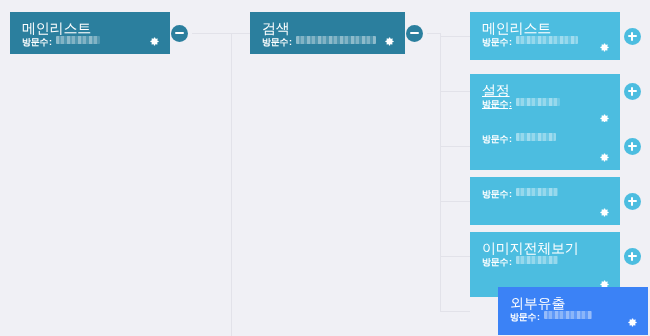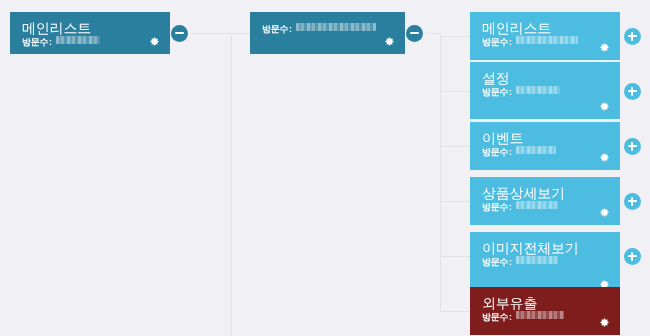--- a/index.html
+++ b/index.html
@@ -19,21 +19,21 @@
   
   .node{
     position:absolute;
     box-sizing:border-box;
     padding:10px 10px 0 12px;
     color:#ffffff;
     overflow:hidden;
   }
   .node.dark{background:#2b7f9e;}
   .node.light{background:#4cbde0;}
-  .node.warn{background:#7f1d1d;}
+  .node.warn{background:#3b82f6;margin-left:28px;}
 
   .node .title{
     font-size:14px;
     line-height:13px;
     font-weight:400;
     letter-spacing:-.2px;
     white-space:nowrap;
   }
   .node .metric{
     font-size:9px;
@@ -104,20 +104,21 @@
         </svg>
       </div>
     </div>
     <div class="toggle minus" style="left: 170.5px; top: 24.5px;">
       <span class="bar hz"></span>
     </div>
     <div class="line h" style="left: 192px; top: 33px; width: 39px;"></div>
     <div class="line v" style="left: 231px; top: 33px; height: 303px;"></div>
     <div class="line h" style="left: 231px; top: 33px; width: 19px;"></div>
     <div class="node dark" style="left: 250px; top: 12px; width: 155px; height: 42px;">
+      <div class="title">검색</div>
       <div class="metric">
         <span>방문수</span>
         <span class="sep"> :</span>
         <span class="redact" style="width: 80px;"></span>
       </div>
       <div class="gear">
         <svg viewBox="0 0 24 24" aria-hidden="true">
           <path d="M12 8.5a3.5 3.5 0 1 0 0 7 3.5 3.5 0 0 0 0-7zm0 5.2a1.7 1.7 0 1 1 0-3.4 1.7 1.7 0 0 1 0 3.4z"></path>
           <path d="M21 13.2v-2.4l-2.3-.4a6.9 6.9 0 0 0-.7-1.7l1.3-1.9-1.7-1.7-1.9 1.3a6.9 6.9 0 0 0-1.7-.7L13.2 3h-2.4l-.4 2.3a6.9 6.9 0 0 0-1.7.7L6.8 4.7 5.1 6.4l1.3 1.9a6.9 6.9 0 0 0-.7 1.7L3 10.8v2.4l2.7.4c.16.6.4 1.17.7 1.7l-1.3 1.9 1.7 1.7 1.9-1.3c.53.3 1.1.54 1.7.7l.4 2.3h2.4l.4-2.3c.6-.16 1.17-.4 1.7-.7l1.9 1.3 1.7-1.7-1.3-1.9c.3-.53.54-1.1.7-1.7L21 13.2z"></path>
         </svg>
@@ -140,60 +141,58 @@
           <path d="M12 8.5a3.5 3.5 0 1 0 0 7 3.5 3.5 0 0 0 0-7zm0 5.2a1.7 1.7 0 1 1 0-3.4 1.7 1.7 0 0 1 0 3.4z"></path>
           <path d="M21 13.2v-2.4l-2.3-.4a6.9 6.9 0 0 0-.7-1.7l1.3-1.9-1.7-1.7-1.9 1.3a6.9 6.9 0 0 0-1.7-.7L13.2 3h-2.4l-.4 2.3a6.9 6.9 0 0 0-1.7.7L6.8 4.7 5.1 6.4l1.3 1.9a6.9 6.9 0 0 0-.7 1.7L3 10.8v2.4l2.7.4c.16.6.4 1.17.7 1.7l-1.3 1.9 1.7 1.7 1.9-1.3c.53.3 1.1.54 1.7.7l.4 2.3h2.4l.4-2.3c.6-.16 1.17-.4 1.7-.7l1.9 1.3 1.7-1.7-1.3-1.9c.3-.53.54-1.1.7-1.7L21 13.2z"></path>
         </svg>
       </div>
     </div>
     <div class="line h" style="left: 440px; top: 36px; width: 30px;"></div>
     <div class="toggle plus" style="left: 623.5px; top: 27.5px;">
       <span class="bar hz"></span>
       <span class="bar vt"></span>
     </div>
-    <div class="node light" style="left: 470px; top: 62px; width: 150px; height: 57px;">
+    <div class="node light" style="left: 470px; top: 74px; width: 150px; height: 57px; text-decoration: underline;">
       <div class="title">설정</div>
       <div class="metric">
         <span>방문수</span>
         <span class="sep"> :</span>
         <span class="redact" style="width: 44px;"></span>
       </div>
       <div class="gear">
         <svg viewBox="0 0 24 24" aria-hidden="true">
           <path d="M12 8.5a3.5 3.5 0 1 0 0 7 3.5 3.5 0 0 0 0-7zm0 5.2a1.7 1.7 0 1 1 0-3.4 1.7 1.7 0 0 1 0 3.4z"></path>
           <path d="M21 13.2v-2.4l-2.3-.4a6.9 6.9 0 0 0-.7-1.7l1.3-1.9-1.7-1.7-1.9 1.3a6.9 6.9 0 0 0-1.7-.7L13.2 3h-2.4l-.4 2.3a6.9 6.9 0 0 0-1.7.7L6.8 4.7 5.1 6.4l1.3 1.9a6.9 6.9 0 0 0-.7 1.7L3 10.8v2.4l2.7.4c.16.6.4 1.17.7 1.7l-1.3 1.9 1.7 1.7 1.9-1.3c.53.3 1.1.54 1.7.7l.4 2.3h2.4l.4-2.3c.6-.16 1.17-.4 1.7-.7l1.9 1.3 1.7-1.7-1.3-1.9c.3-.53.54-1.1.7-1.7L21 13.2z"></path>
         </svg>
       </div>
     </div>
     <div class="line h" style="left: 440px; top: 91px; width: 30px;"></div>
     <div class="toggle plus" style="left: 623.5px; top: 82.5px;">
       <span class="bar hz"></span>
       <span class="bar vt"></span>
     </div>
     <div class="node light" style="left: 470px; top: 122px; width: 150px; height: 48px;">
-      <div class="title">이벤트</div>
       <div class="metric">
         <span>방문수</span>
         <span class="sep"> :</span>
         <span class="redact" style="width: 40px;"></span>
       </div>
       <div class="gear">
         <svg viewBox="0 0 24 24" aria-hidden="true">
           <path d="M12 8.5a3.5 3.5 0 1 0 0 7 3.5 3.5 0 0 0 0-7zm0 5.2a1.7 1.7 0 1 1 0-3.4 1.7 1.7 0 0 1 0 3.4z"></path>
           <path d="M21 13.2v-2.4l-2.3-.4a6.9 6.9 0 0 0-.7-1.7l1.3-1.9-1.7-1.7-1.9 1.3a6.9 6.9 0 0 0-1.7-.7L13.2 3h-2.4l-.4 2.3a6.9 6.9 0 0 0-1.7.7L6.8 4.7 5.1 6.4l1.3 1.9a6.9 6.9 0 0 0-.7 1.7L3 10.8v2.4l2.7.4c.16.6.4 1.17.7 1.7l-1.3 1.9 1.7 1.7 1.9-1.3c.53.3 1.1.54 1.7.7l.4 2.3h2.4l.4-2.3c.6-.16 1.17-.4 1.7-.7l1.9 1.3 1.7-1.7-1.3-1.9c.3-.53.54-1.1.7-1.7L21 13.2z"></path>
         </svg>
       </div>
     </div>
     <div class="line h" style="left: 440px; top: 146px; width: 30px;"></div>
     <div class="toggle plus" style="left: 623.5px; top: 137.5px;">
       <span class="bar hz"></span>
       <span class="bar vt"></span>
     </div>
     <div class="node light" style="left: 470px; top: 177px; width: 150px; height: 48px;">
-      <div class="title">상품상세보기</div>
       <div class="metric">
         <span>방문수</span>
         <span class="sep"> :</span>
         <span class="redact" style="width: 42px;"></span>
       </div>
       <div class="gear">
         <svg viewBox="0 0 24 24" aria-hidden="true">
           <path d="M12 8.5a3.5 3.5 0 1 0 0 7 3.5 3.5 0 0 0 0-7zm0 5.2a1.7 1.7 0 1 1 0-3.4 1.7 1.7 0 0 1 0 3.4z"></path>
           <path d="M21 13.2v-2.4l-2.3-.4a6.9 6.9 0 0 0-.7-1.7l1.3-1.9-1.7-1.7-1.9 1.3a6.9 6.9 0 0 0-1.7-.7L13.2 3h-2.4l-.4 2.3a6.9 6.9 0 0 0-1.7.7L6.8 4.7 5.1 6.4l1.3 1.9a6.9 6.9 0 0 0-.7 1.7L3 10.8v2.4l2.7.4c.16.6.4 1.17.7 1.7l-1.3 1.9 1.7 1.7 1.9-1.3c.53.3 1.1.54 1.7.7l.4 2.3h2.4l.4-2.3c.6-.16 1.17-.4 1.7-.7l1.9 1.3 1.7-1.7-1.3-1.9c.3-.53.54-1.1.7-1.7L21 13.2z"></path>
         </svg>

